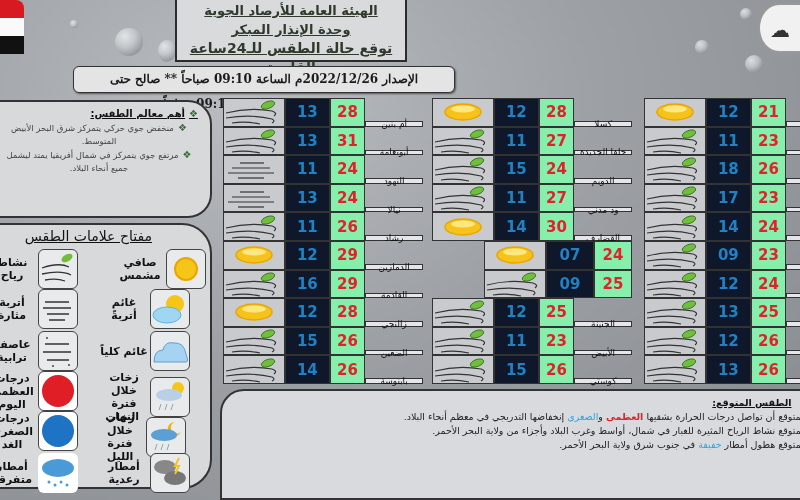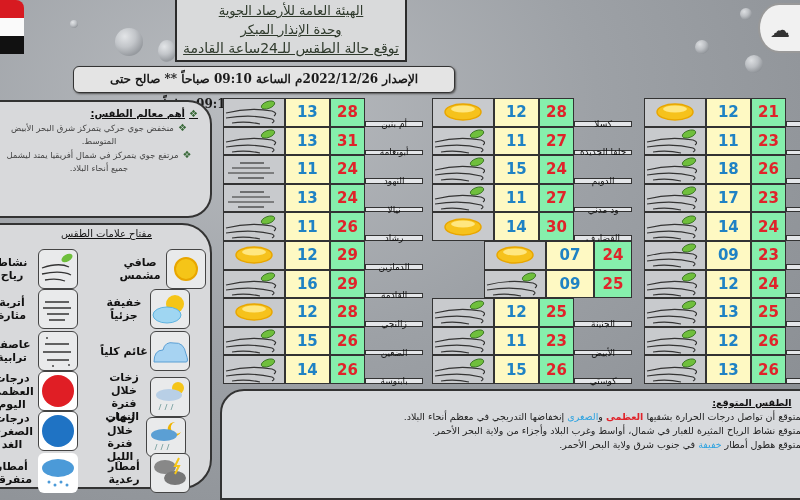--- a/index.html
+++ b/index.html
@@ -12,21 +12,21 @@
   .drop { position: absolute; border-radius: 50%;
     background: radial-gradient(circle at 35% 30%, #f4f6f8 0%, #c9ccd0 40%, #8d9196 75%, #b4b7bb 100%);
     opacity: .75; }
 
   
   .title-box {
     position: absolute; left: 175px; top: 0; width: 232px; height: 62px;
     background: #d9dadb; border: 2px solid #2b2b2b; border-top: none;
     text-align: center; direction: rtl; padding-top: 1px;
   }
-  .title-box div { font-family: "DejaVu Sans", sans-serif; font-weight: normal; color: #2f3a2c;
+  .title-box div { font-family: "DejaVu Sans", sans-serif; font-weight: bold; color: #2f3a2c;
     font-size: 13px; line-height: 19px; text-decoration: underline; text-decoration-color: #2f3a2c; }
   .title-box .t3 { font-size: 14px; }
   .flag { position: absolute; left: 0; top: 0; width: 24px; height: 54px; }
   .flag .r { height: 18px; background: #d71a21; border-radius: 0 8px 0 0; }
   .flag .w { height: 18px; background: #fafafa; }
   .flag .b { height: 18px; background: #111; }
   .logo { position: absolute; right: 0; top: 3px; width: 42px; height: 50px;
     background: #f1f1f1; border-radius: 50% 0 0 50%; border: 2px solid #999; border-right: none; }
   .logo span { position: absolute; left: 10px; top: 13px; font-size: 20px; color: #333; }
 
@@ -49,34 +49,34 @@
   }
   .features h3 { font-size: 10px; font-weight: bold; text-decoration: underline; color: #111; margin-bottom: 2px; }
   .features .bul { color: #3a6a3a; font-size: 10px; margin-left: 4px; }
   .features p { font-size: 8.5px; color: #444; line-height: 13px; text-align: center; }
 
   .legend {
     position: absolute; left: -10px; top: 223px; width: 222px; height: 266px;
     background: #d8d9db; border: 2px solid #333; border-radius: 0 30px 30px 0;
     direction: rtl;
   }
-  .legend h3 { position: absolute; right: 58px; top: 3px; font-size: 10px; font-weight: normal;
+  .legend h3 { position: absolute; right: 58px; top: 3px; font-size: 14px; font-weight: normal;
     text-decoration: underline; color: #111; white-space: nowrap; }
   .lg-item { position: absolute; display: flex; align-items: center; }
   .lg-icon { width: 40px; height: 40px; border: 1px solid #444; border-radius: 6px; background: #e9eaeb;
     display: flex; align-items: center; justify-content: center; overflow: hidden; }
   .lg-label { font-size: 11px; color: #111; text-align: center; line-height: 13px; width: 52px; font-weight: bold; }
 
   
   .col { position: absolute; top: 98px; width: 200px; }
   .row { display: flex; height: 28.6px; direction: rtl; margin-bottom: 0; }
   .cell { border: 1px solid #333; background: #e4e6e9; display: flex; align-items: center; justify-content: center; }
   .c-name { width: 62px; font-size: 9px; color: #111; text-align: center; line-height: 10px; margin-top: 23px; }
   .c-max { width: 38px; font-size: 15px; font-weight: bold; color: #e0232a; background: #86efac; }
-  .c-min { width: 48px; font-size: 15px; font-weight: bold; color: #1f82c4; background: #fef9c3; }
+  .c-min { width: 48px; font-size: 15px; font-weight: bold; color: #1f82c4; background: #0f172a; }
   .c-icon { width: 62px; background: #c8cacd; }
 
   .expected {
     position: absolute; left: 220px; top: 389px; width: 600px; height: 111px;
     background: #d8dadd; border: 2px solid #333; border-radius: 24px 0 0 0;
     direction: rtl; padding: 6px 10px 0 0;
   }
   .expected h3 { font-size: 9.5px; text-decoration: underline; color: #111; font-weight: bold; margin-bottom: 2px; }
   .expected h3 .bul { color: #3a6a3a; margin-left: 8px; text-decoration: none; display: inline-block; }
   .expected p { font-size: 9.5px; color: #222; line-height: 14px; white-space: nowrap; margin-right: -14px; }
@@ -127,21 +127,21 @@
     </div>
     <div class="lg-label">صافي مشمس</div>
   </div>
   <div class="lg-item" style="right:20px;top:64px">
     <div class="lg-icon">
       <svg width="38" height="38">
           <circle cx="24" cy="14" r="9" fill="#f5c518"></circle>
           <ellipse cx="16" cy="25" rx="14" ry="8" fill="#9fd6f2" stroke="#5fb3e0"></ellipse>
         </svg>
     </div>
-    <div class="lg-label">خفيفة جزئياً</div>
+    <div class="lg-label">غائم أتربةً</div>
   </div>
   <div class="lg-item" style="right:20px;top:106px">
     <div class="lg-icon">
       <svg width="38" height="38">
           <path d="M3 30 Q3 18 12 18 Q14 9 23 11 Q33 10 35 22 Q38 30 35 30 Z" fill="#a7d3f2" stroke="#5b9fd4"></path>
         </svg>
     </div>
     <div class="lg-label">غائم كلياً</div>
   </div>
   <div class="lg-item" style="right:20px;top:146px">

